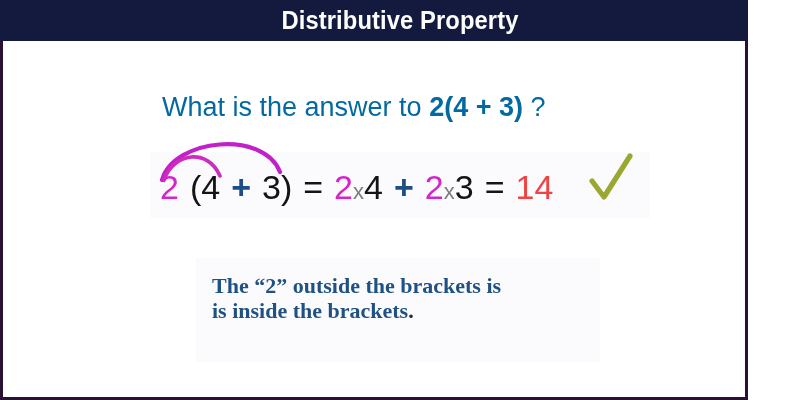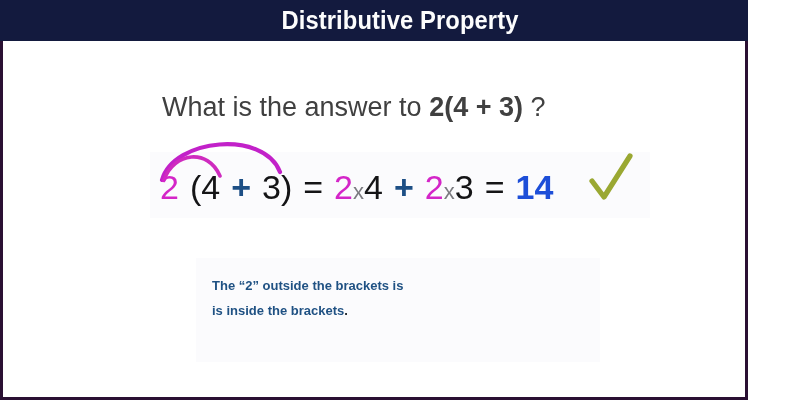--- a/index.html
+++ b/index.html
@@ -74,21 +74,21 @@
   }
   #wash-eq    { left: 150px; top: 152px; width: 500px; height: 66px; }
   #wash-note  { left: 196px; top: 258px; width: 404px; height: 104px; }
 
   
   #question-line {
     position: absolute;
     left: 162px;
     top: 92px;
     font-size: 27px;
-    color: #404040;
+    color: #0369a1;
     white-space: nowrap;
     font-family: "Liberation Sans", sans-serif;
   }
   #question-expr {
     font-weight: bold;
   }
   #question-mark {
     font-weight: normal;
   }
 
@@ -113,41 +113,41 @@
     white-space: nowrap;
     color: #17171a;
     font-family: "Liberation Sans", sans-serif;
   }
   #equation-line span { vertical-align: baseline; }
 
   .tok-magenta { color: #d425c8; }
   .tok-black   { color: #141416; }
   .tok-blue    { color: #1d4f85; font-weight: bold; }
   .tok-times   { color: #7b7b80; font-size: 22px; }
-  .tok-bold    { color: #1d4ed8; font-weight: bold; }
+  .tok-bold    { color: #ef4444; font-weight: normal; }
   .sp-m  { display:inline-block; width:11px; }
 
   #check-icon {
     position: absolute;
     left: 588px;
     top: 152px;
     width: 46px;
     height: 52px;
   }
 
   
   #explanation {
     position: absolute;
     left: 212px;
     top: 273px;
     width: 380px;
     color: #1f5183;
-    font-family: Liberation Sans, sans-serif;
+    font-family: Liberation Serif, serif;
     font-weight: bold;
-    font-size: 13px;
+    font-size: 22px;
     line-height: 25px;
   }
   #explanation .note-line { display: block; white-space: nowrap; }
   #explanation .period { color: #22282e; }
 </style>
 </head>
 <body>
 
 <div id="slide">
 

